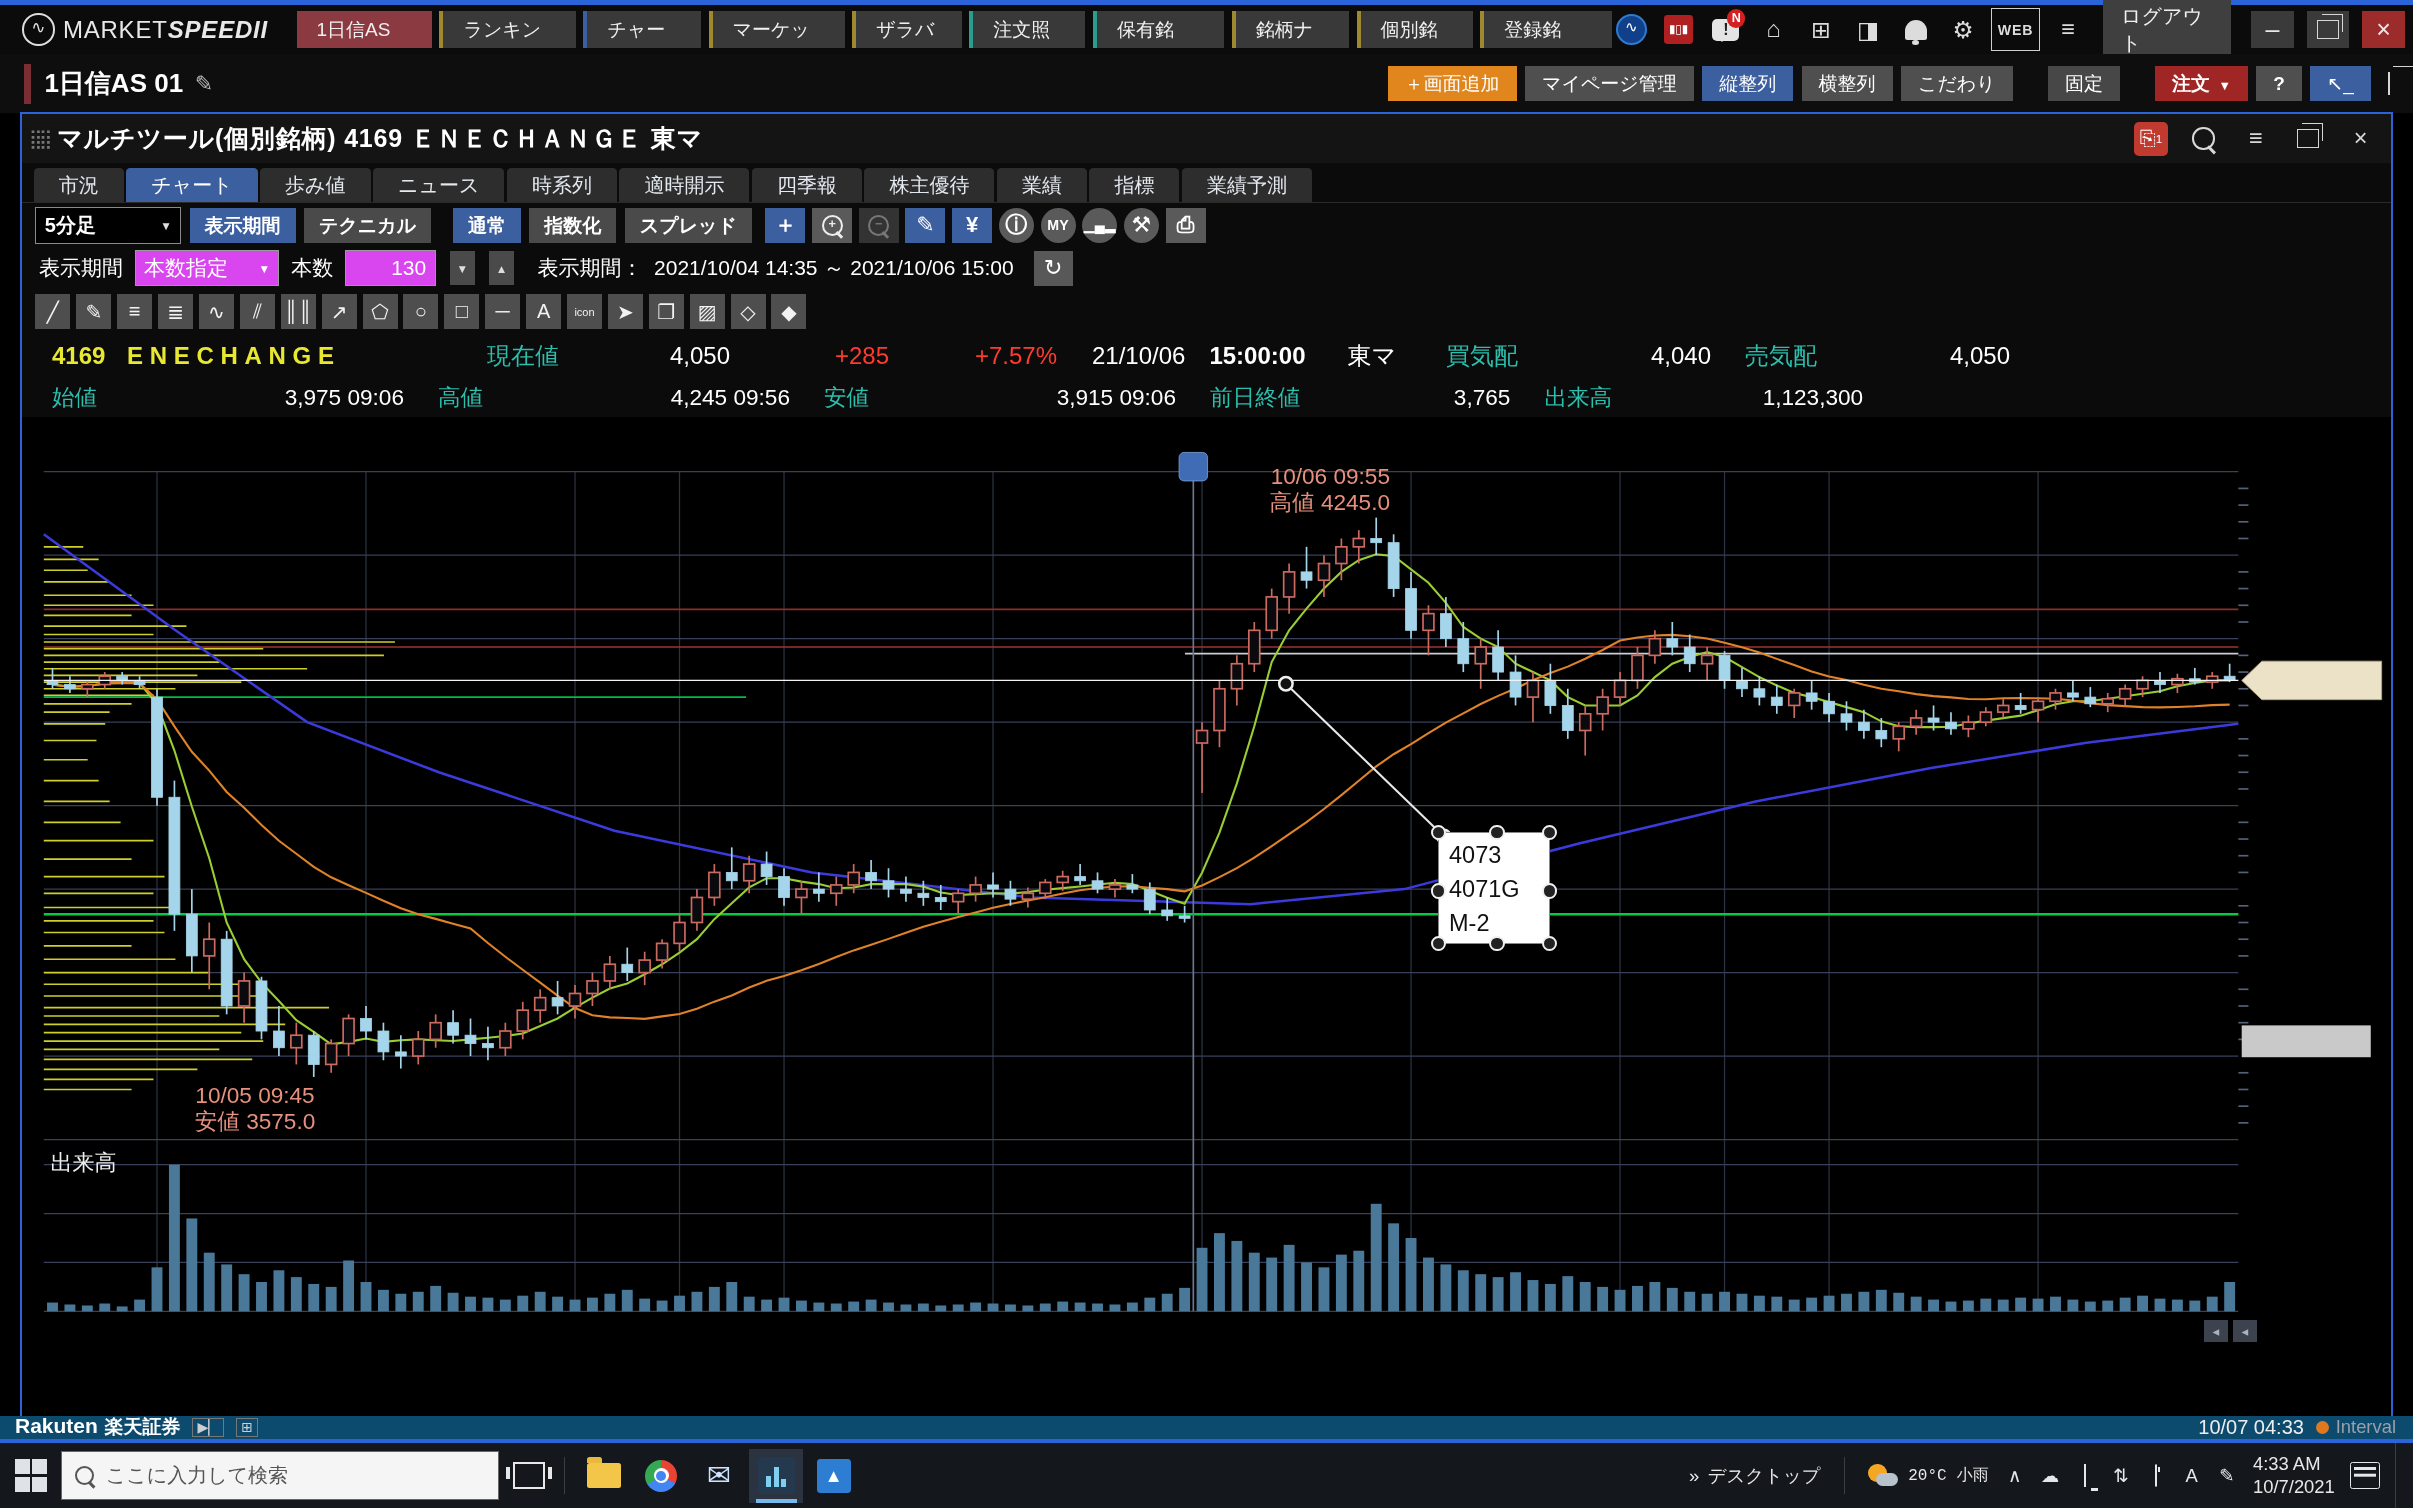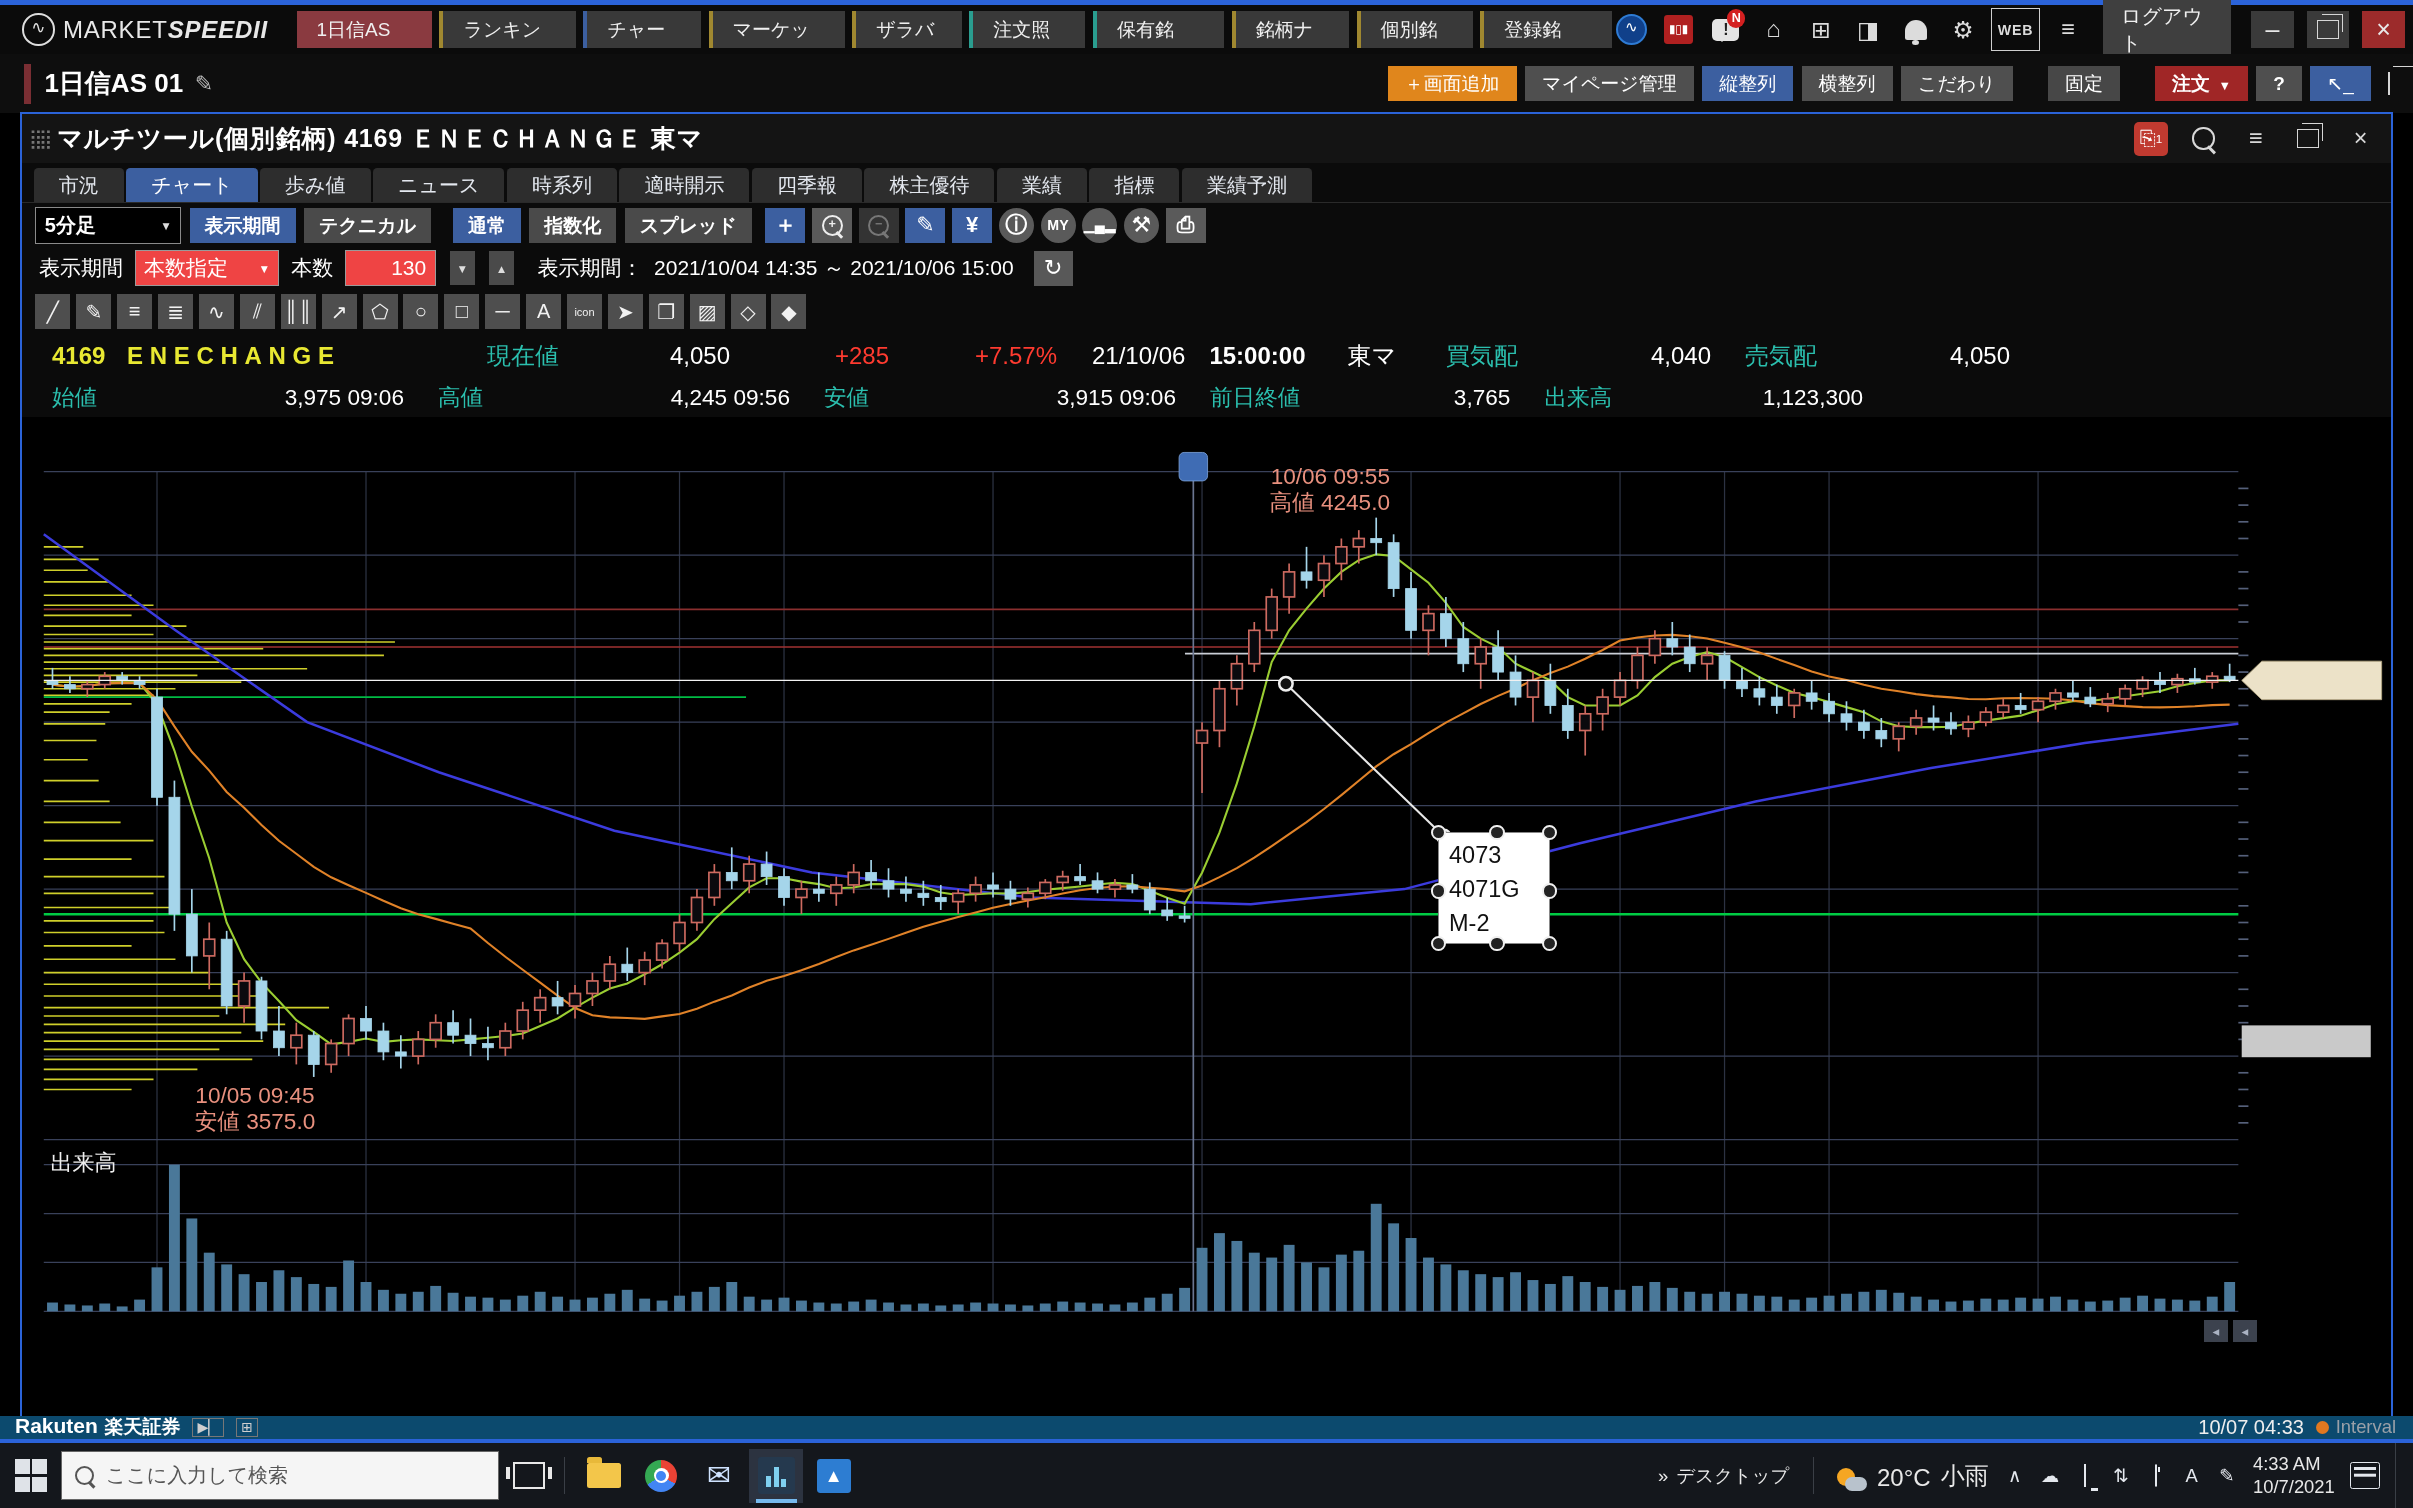--- a/index.html
+++ b/index.html
@@ -63,21 +63,21 @@
   #period-select .car{font-size:11.7px;color:#ddd;}
   .chip{height:35px;line-height:35px;padding:0 15px;font-size:19px;color:#fff;cursor:pointer;white-space:nowrap;}
   .tico{width:40px;height:35px;display:flex;align-items:center;justify-content:center;font-size:22px;color:#fff;cursor:pointer;}
   .tico.round{border-radius:50%;width:35px;}
   .magp{width:17px;height:17px;border:2.5px solid #eee;border-radius:50%;position:relative;font-size:12.6px;color:#eee;text-align:center;line-height:15px;}
   .magp:after{content:"";position:absolute;width:2.5px;height:8.4px;background:#eee;left:14.2px;top:14.2px;transform:rotate(-45deg);}
   .dim .magp{border-color:#777;color:#777;}
   .dim .magp:after{background:#777;}
   
   #w-params{height:42px;display:flex;align-items:center;gap:11.7px;padding-left:17px;color:#fff;font-size:21px;}
-  .blkbox{background:#ef4444;border:0.8px solid #9a9a9a;height:34px;display:flex;align-items:center;padding:0 8.4px;}
+  .blkbox{background:#d946ef;border:0.8px solid #9a9a9a;height:34px;display:flex;align-items:center;padding:0 8.4px;}
   #bars-select{width:126px;justify-content:space-between;}
   #bars-select .car{font-size:11.7px;}
   #bars-input{width:72px;justify-content:flex-end;}
   .spin{width:25px;height:34px;background:#4a4a4a;color:#ddd;font-size:11.7px;display:flex;align-items:center;justify-content:center;margin-left:2.5px;cursor:pointer;}
   #reload-btn{width:39px;height:35px;background:#585858;color:#fff;font-size:22px;display:flex;align-items:center;justify-content:center;margin-left:8.4px;cursor:pointer;}
   
   #w-draw{height:45px;display:flex;align-items:center;gap:5.9px;padding-left:13.4px;}
   .dtool{width:35px;height:35px;background:#4e4e4e;color:#f2f2f2;font-size:20px;display:flex;align-items:center;justify-content:center;cursor:pointer;}
   .dtool.tiny{font-size:11px;}
   
@@ -135,21 +135,21 @@
   .chrome:before{content:"";position:absolute;inset:8.4px;background:#fff;border-radius:50%;}
   .chrome:after{content:"";position:absolute;inset:11px;background:#4285f4;border-radius:50%;}
   .mailico{color:#cfe3ff;font-size:28.5px;}
   .appchart{width:37px;height:37px;background:#25394e;border-radius:3.4px;display:flex;align-items:flex-end;justify-content:center;gap:2.5px;padding-bottom:6.7px;box-sizing:border-box;}
   .appchart i{display:block;width:5px;background:#7fd0f0;}
   .tbico.active{background:#2c3340;}
   .tbico.active:after{content:"";position:absolute;left:6.7px;right:6.7px;bottom:0;height:3.4px;background:#76b9ed;}
   .photos{width:34px;height:34px;background:#2d7dd2;border-radius:3.4px;color:#fff;font-size:18.4px;display:flex;align-items:center;justify-content:center;}
   #tb-right{margin-left:auto;display:flex;align-items:center;gap:15px;margin-right:10px;color:#e8e8e8;}
   #desktop-tb{display:flex;align-items:center;gap:8.4px;font-size:18.4px;color:#e8e8e8;}
-  #weather{display:flex;align-items:flex-end;gap:10px;font-size:24px;}
+  #weather{display:flex;align-items:center;gap:10px;font-size:16px;font-family:Liberation Mono, monospace;}
   .wicon{width:30px;height:23.5px;position:relative;}
   .wicon:before{content:"";position:absolute;width:18.4px;height:18.4px;border-radius:50%;background:#f5a623;left:0;top:0;}
   .wicon:after{content:"";position:absolute;width:22px;height:13.4px;border-radius:7.5px;background:#b8c2cc;left:7.5px;top:9.2px;}
   .trayico{font-size:18.4px;color:#e4e8ee;min-width:22px;text-align:center;}
   .batt{width:22px;height:11.7px;border:1.7px solid #e4e8ee;border-radius:1.7px;position:relative;}
   .batt:after{content:"";position:absolute;right:-4.2px;top:2.5px;width:2.5px;height:5px;background:#e4e8ee;}
   .monico{width:20px;height:15px;border:1.7px solid #e4e8ee;position:relative;}
   .monico:after{content:"";position:absolute;left:5.9px;bottom:-5px;width:6.7px;height:2.5px;background:#e4e8ee;}
   #tb-clock{text-align:left;font-size:18.4px;line-height:22.6px;}
   .notif{width:28.5px;height:25px;border:1.7px solid #e4e8ee;border-radius:2.5px;position:relative;}

